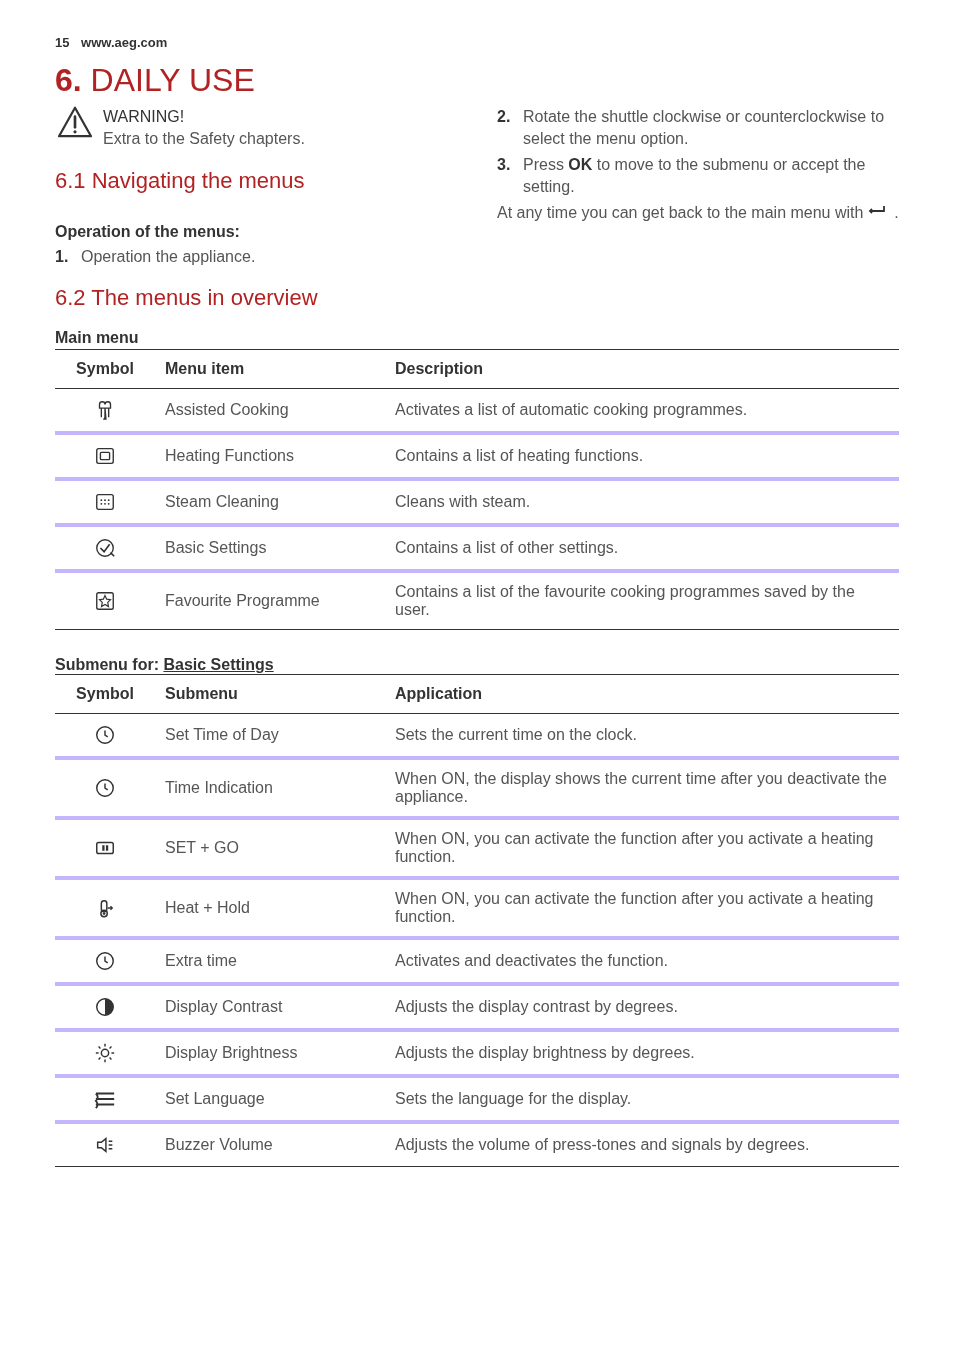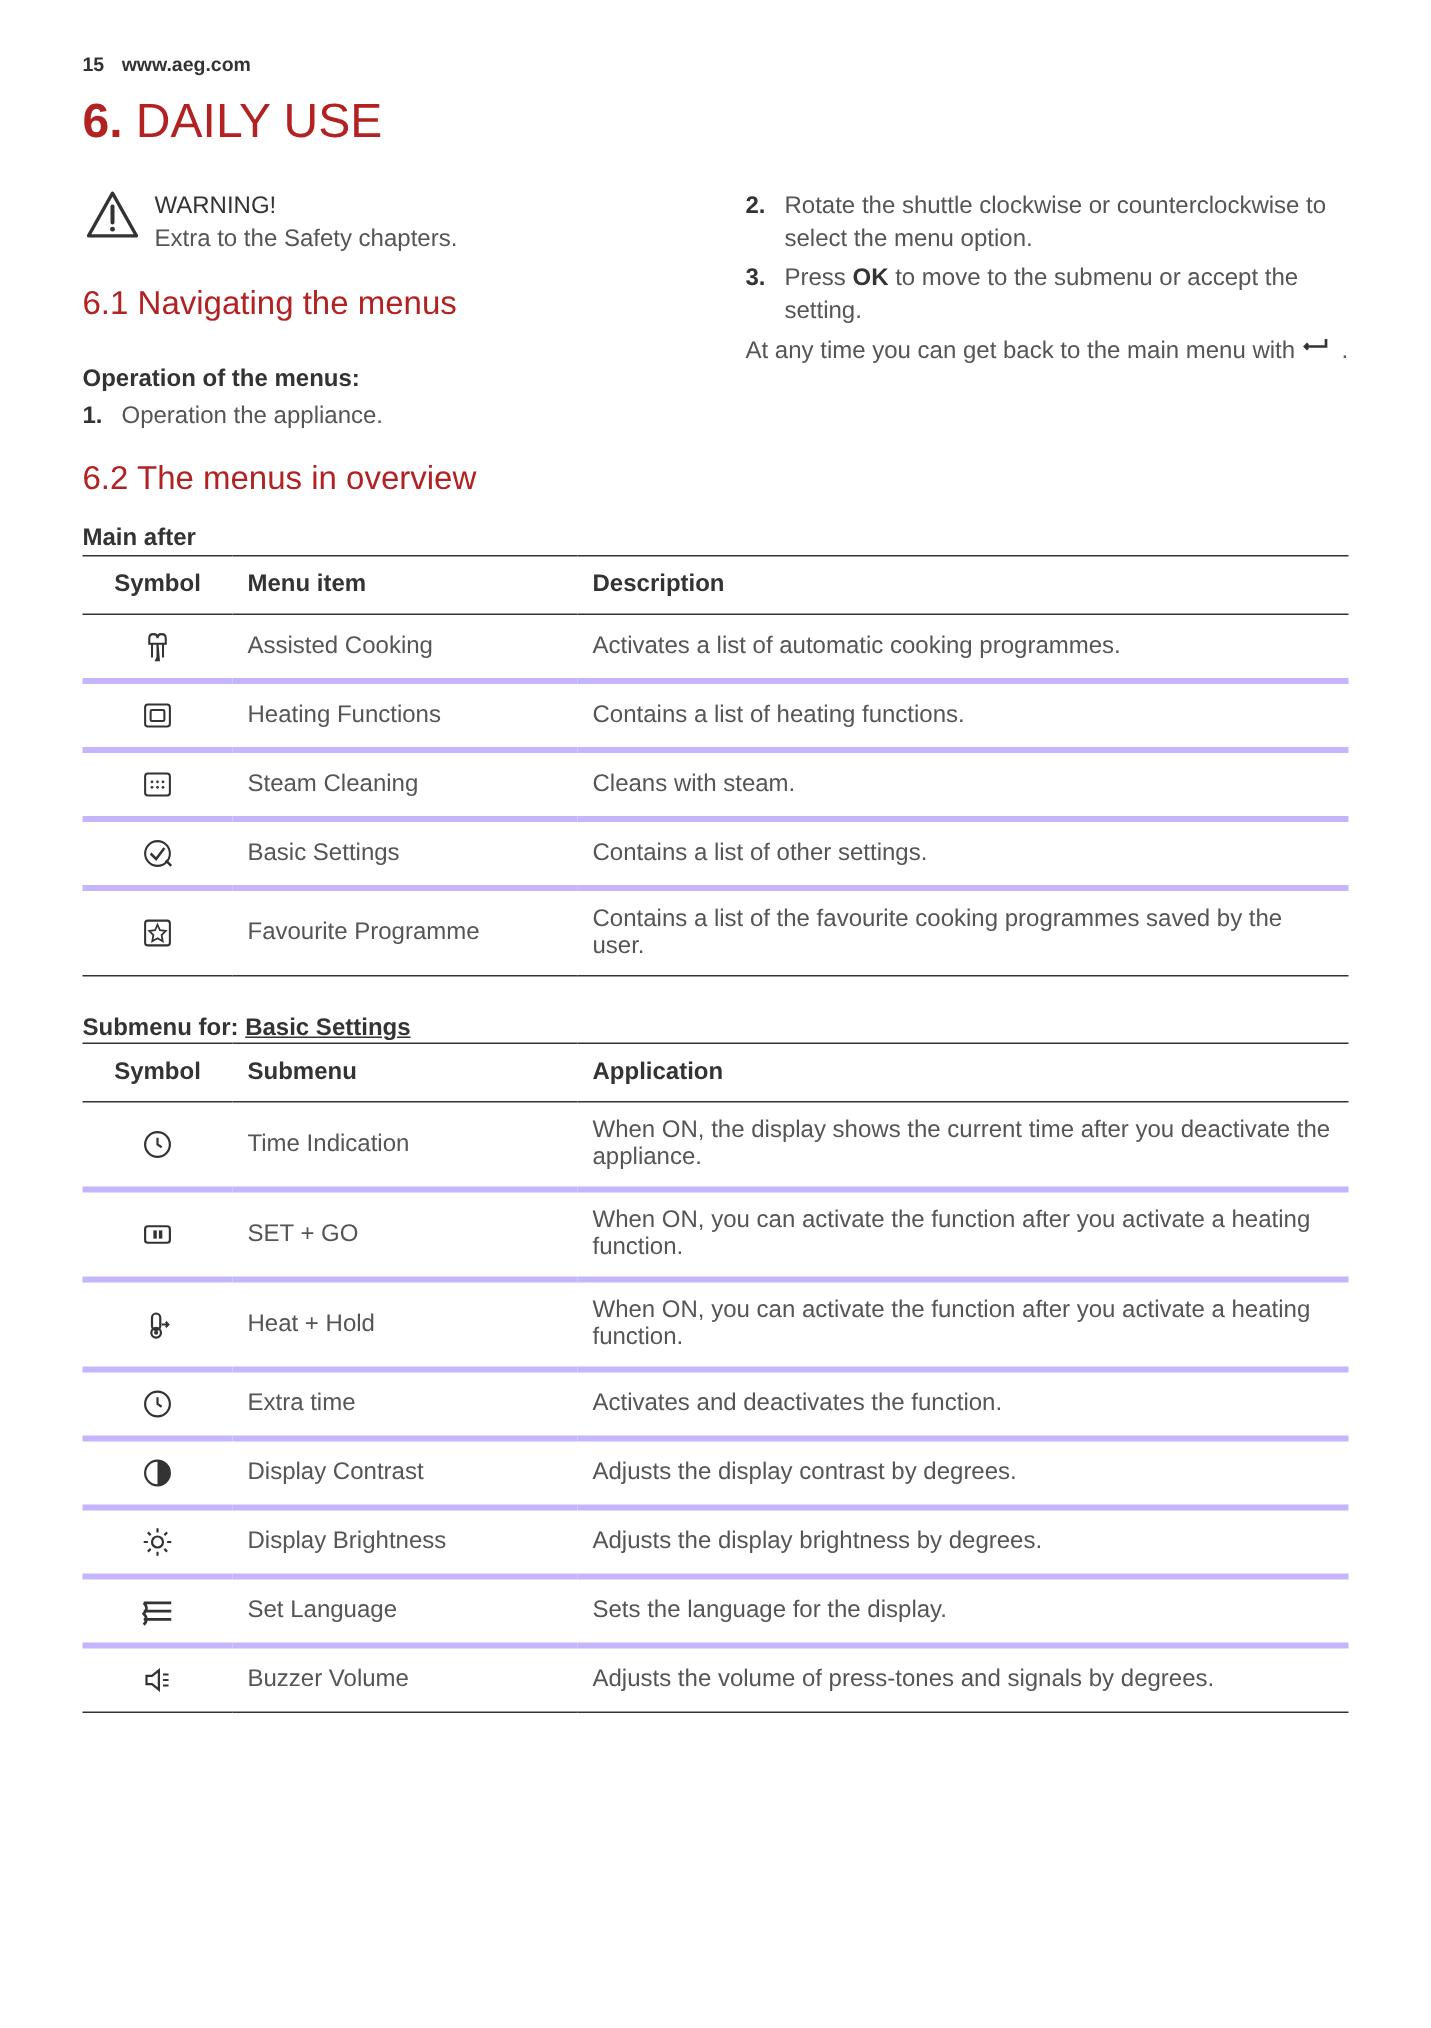--- a/index.html
+++ b/index.html
@@ -19,21 +19,21 @@
       font-weight: bold;
       margin-bottom: 12px;
     }
     .page-num {
       margin-right: 8px;
     }
     .section-title {
       color: #b22222;
       font-size: 32px;
       font-weight: normal;
-      margin-bottom: 28px;
+      margin-bottom: 7px;
     }
     .section-num {
       font-weight: bold;
     }
     .two-col {
       display: flex;
       gap: 40px;
     }
     .col-left, .col-right {
       flex: 1;
@@ -210,21 +210,21 @@
       </span><span> .</span>
     </div>
   </div>
 </div>
 
 <h2 class="subsection-title-wide">
   <span>6.2</span>
   <span>The menus in overview</span>
 </h2>
 
-<div class="table-heading">Main after</div>
+<div class="table-heading">Main menu</div>
 <table>
   <thead>
     <tr>
       <th class="col-symbol">Symbol</th>
       <th class="col-item">Menu item</th>
       <th>Description</th>
     </tr>
   </thead>
   <tbody>
     <tr>
@@ -292,20 +292,30 @@
 </div>
 <table>
   <thead>
     <tr>
       <th class="col-symbol">Symbol</th>
       <th class="col-item">Submenu</th>
       <th>Application</th>
     </tr>
   </thead>
   <tbody>
+    <tr>
+      <td class="col-symbol icon-cell">
+        <svg viewBox="0 0 24 24">
+            <circle cx="12" cy="12" r="9" fill="none" stroke="#333" stroke-width="1.6"></circle>
+            <path d="M12 7 L12 12 L15 14" fill="none" stroke="#333" stroke-width="1.6"></path>
+          </svg>
+      </td>
+      <td>Set Time of Day</td>
+      <td>Sets the current time on the clock.</td>
+    </tr>
     <tr>
       <td class="col-symbol icon-cell">
         <svg viewBox="0 0 24 24">
             <circle cx="12" cy="12" r="9" fill="none" stroke="#333" stroke-width="1.6"></circle>
             <path d="M12 7 L12 12 L15 14" fill="none" stroke="#333" stroke-width="1.6"></path>
           </svg>
       </td>
       <td>Time Indication</td>
       <td>When ON, the display shows the current time after you deactivate the appliance.</td>
     </tr>

